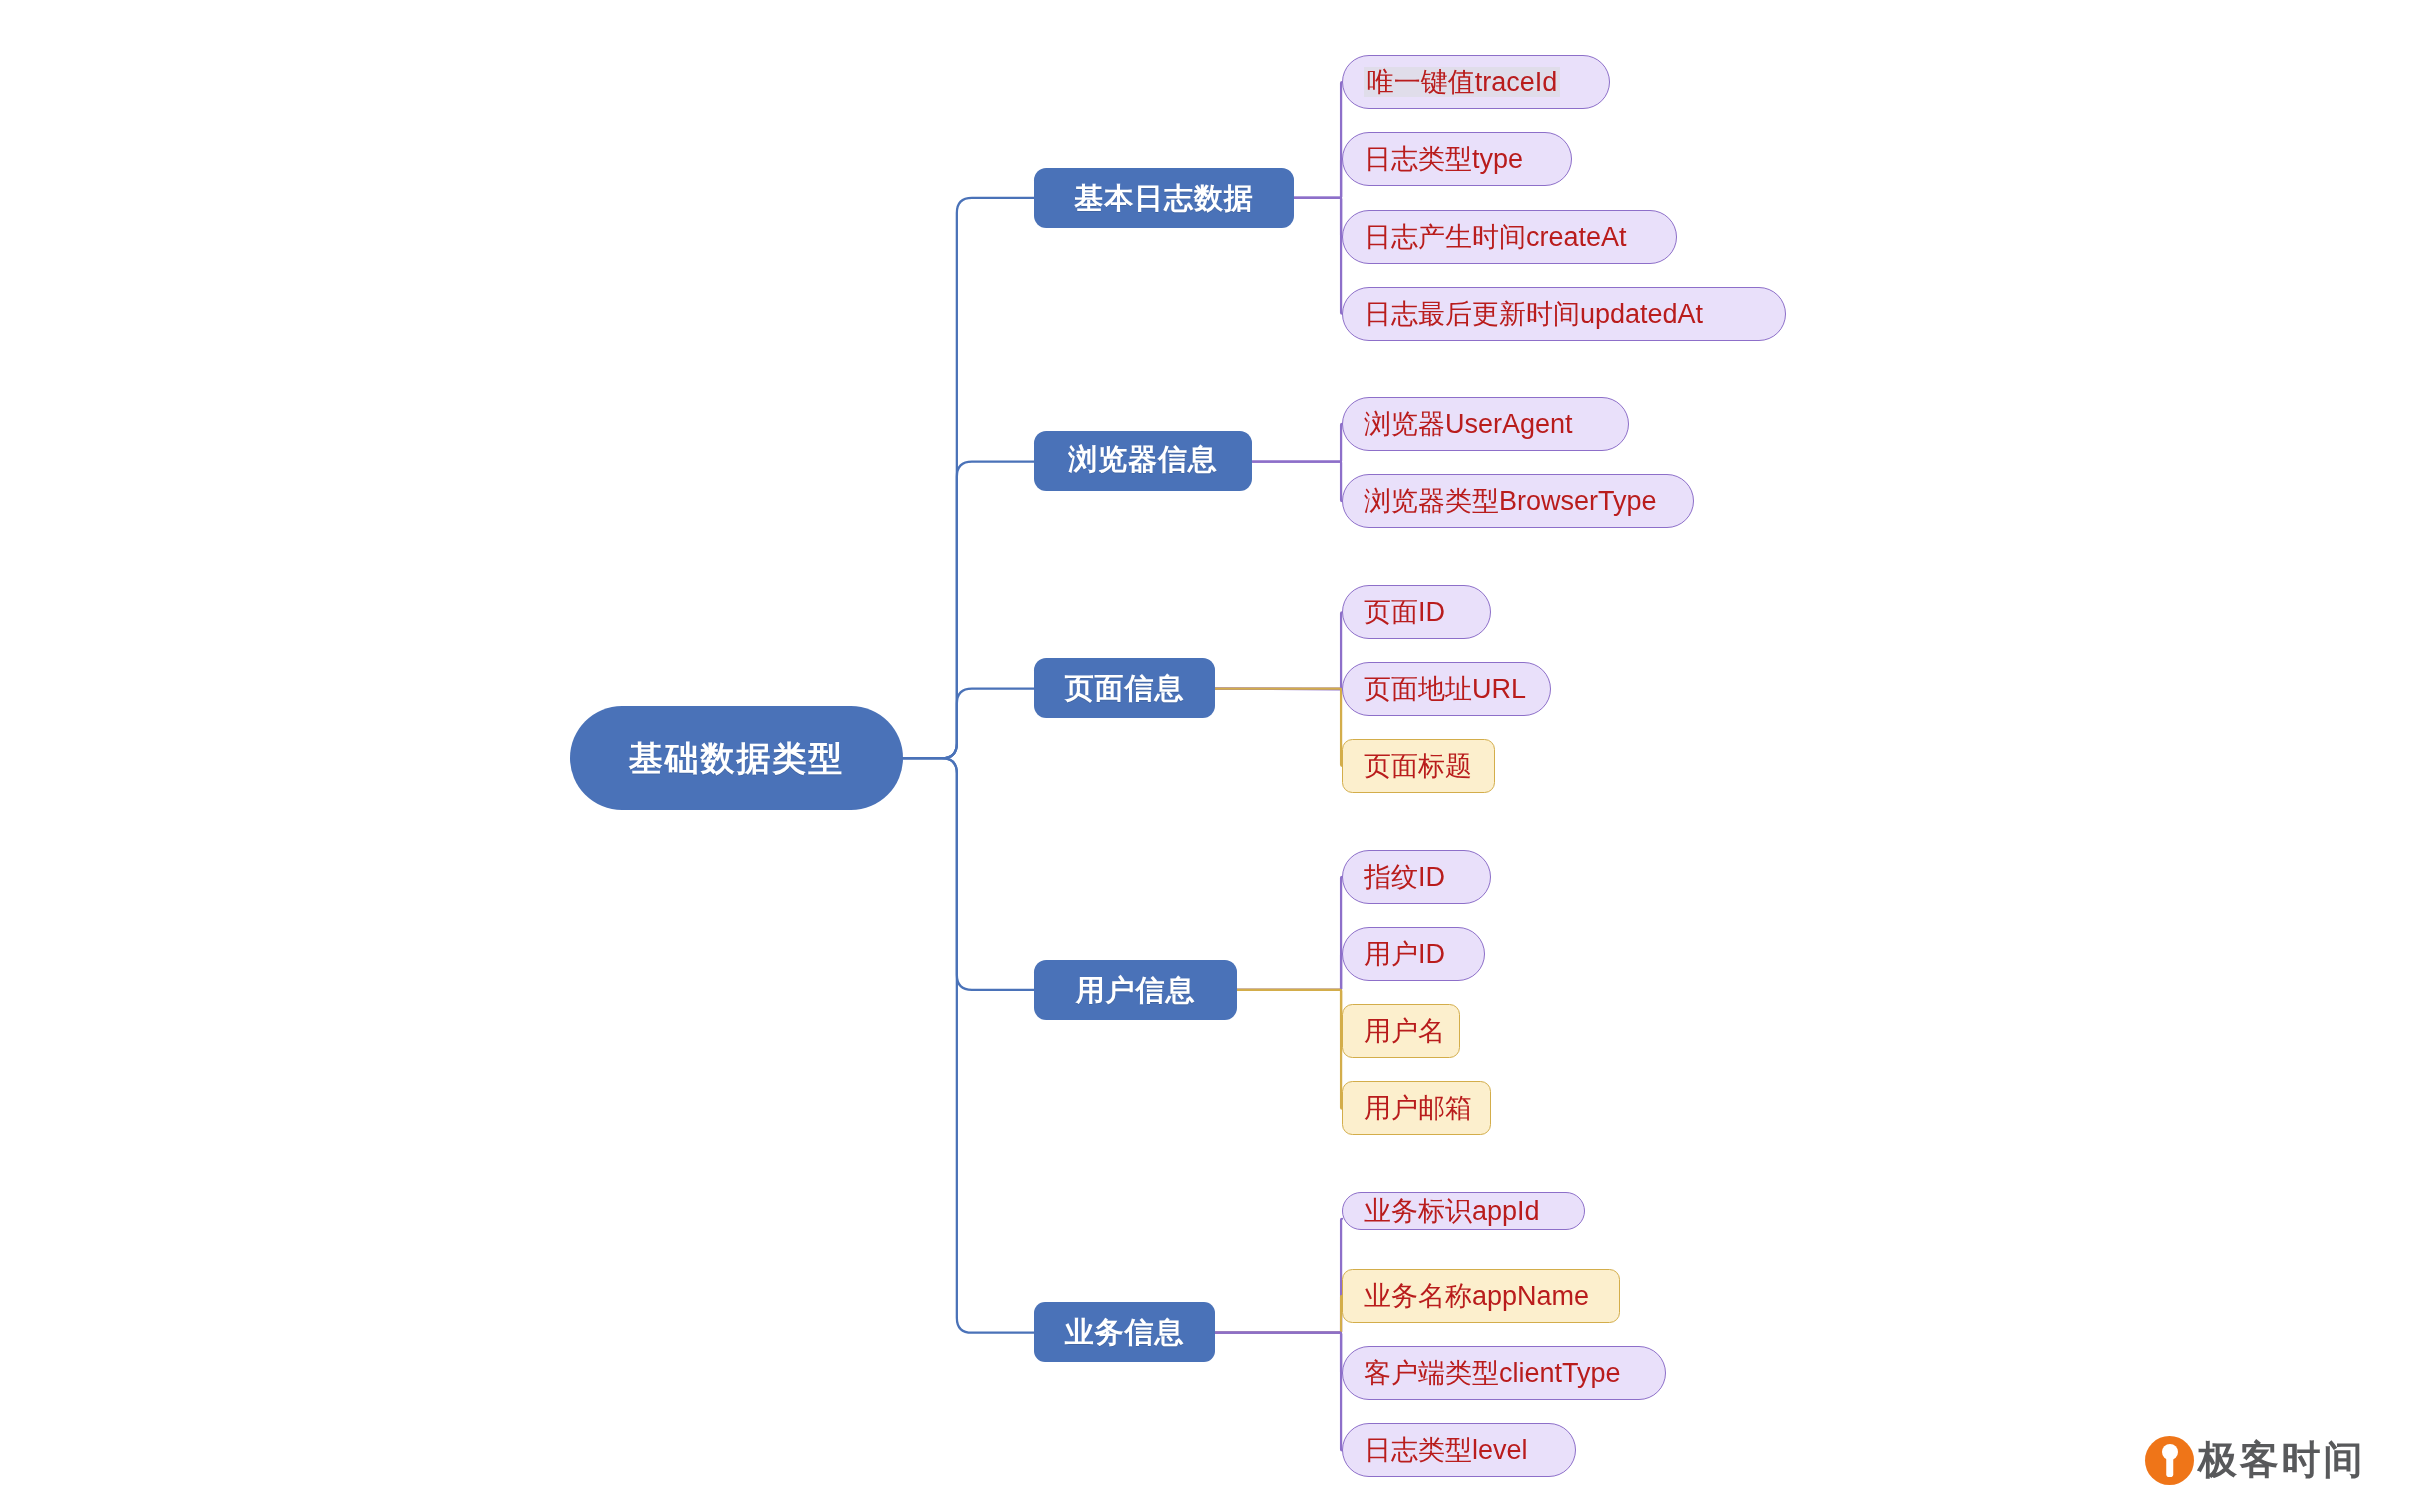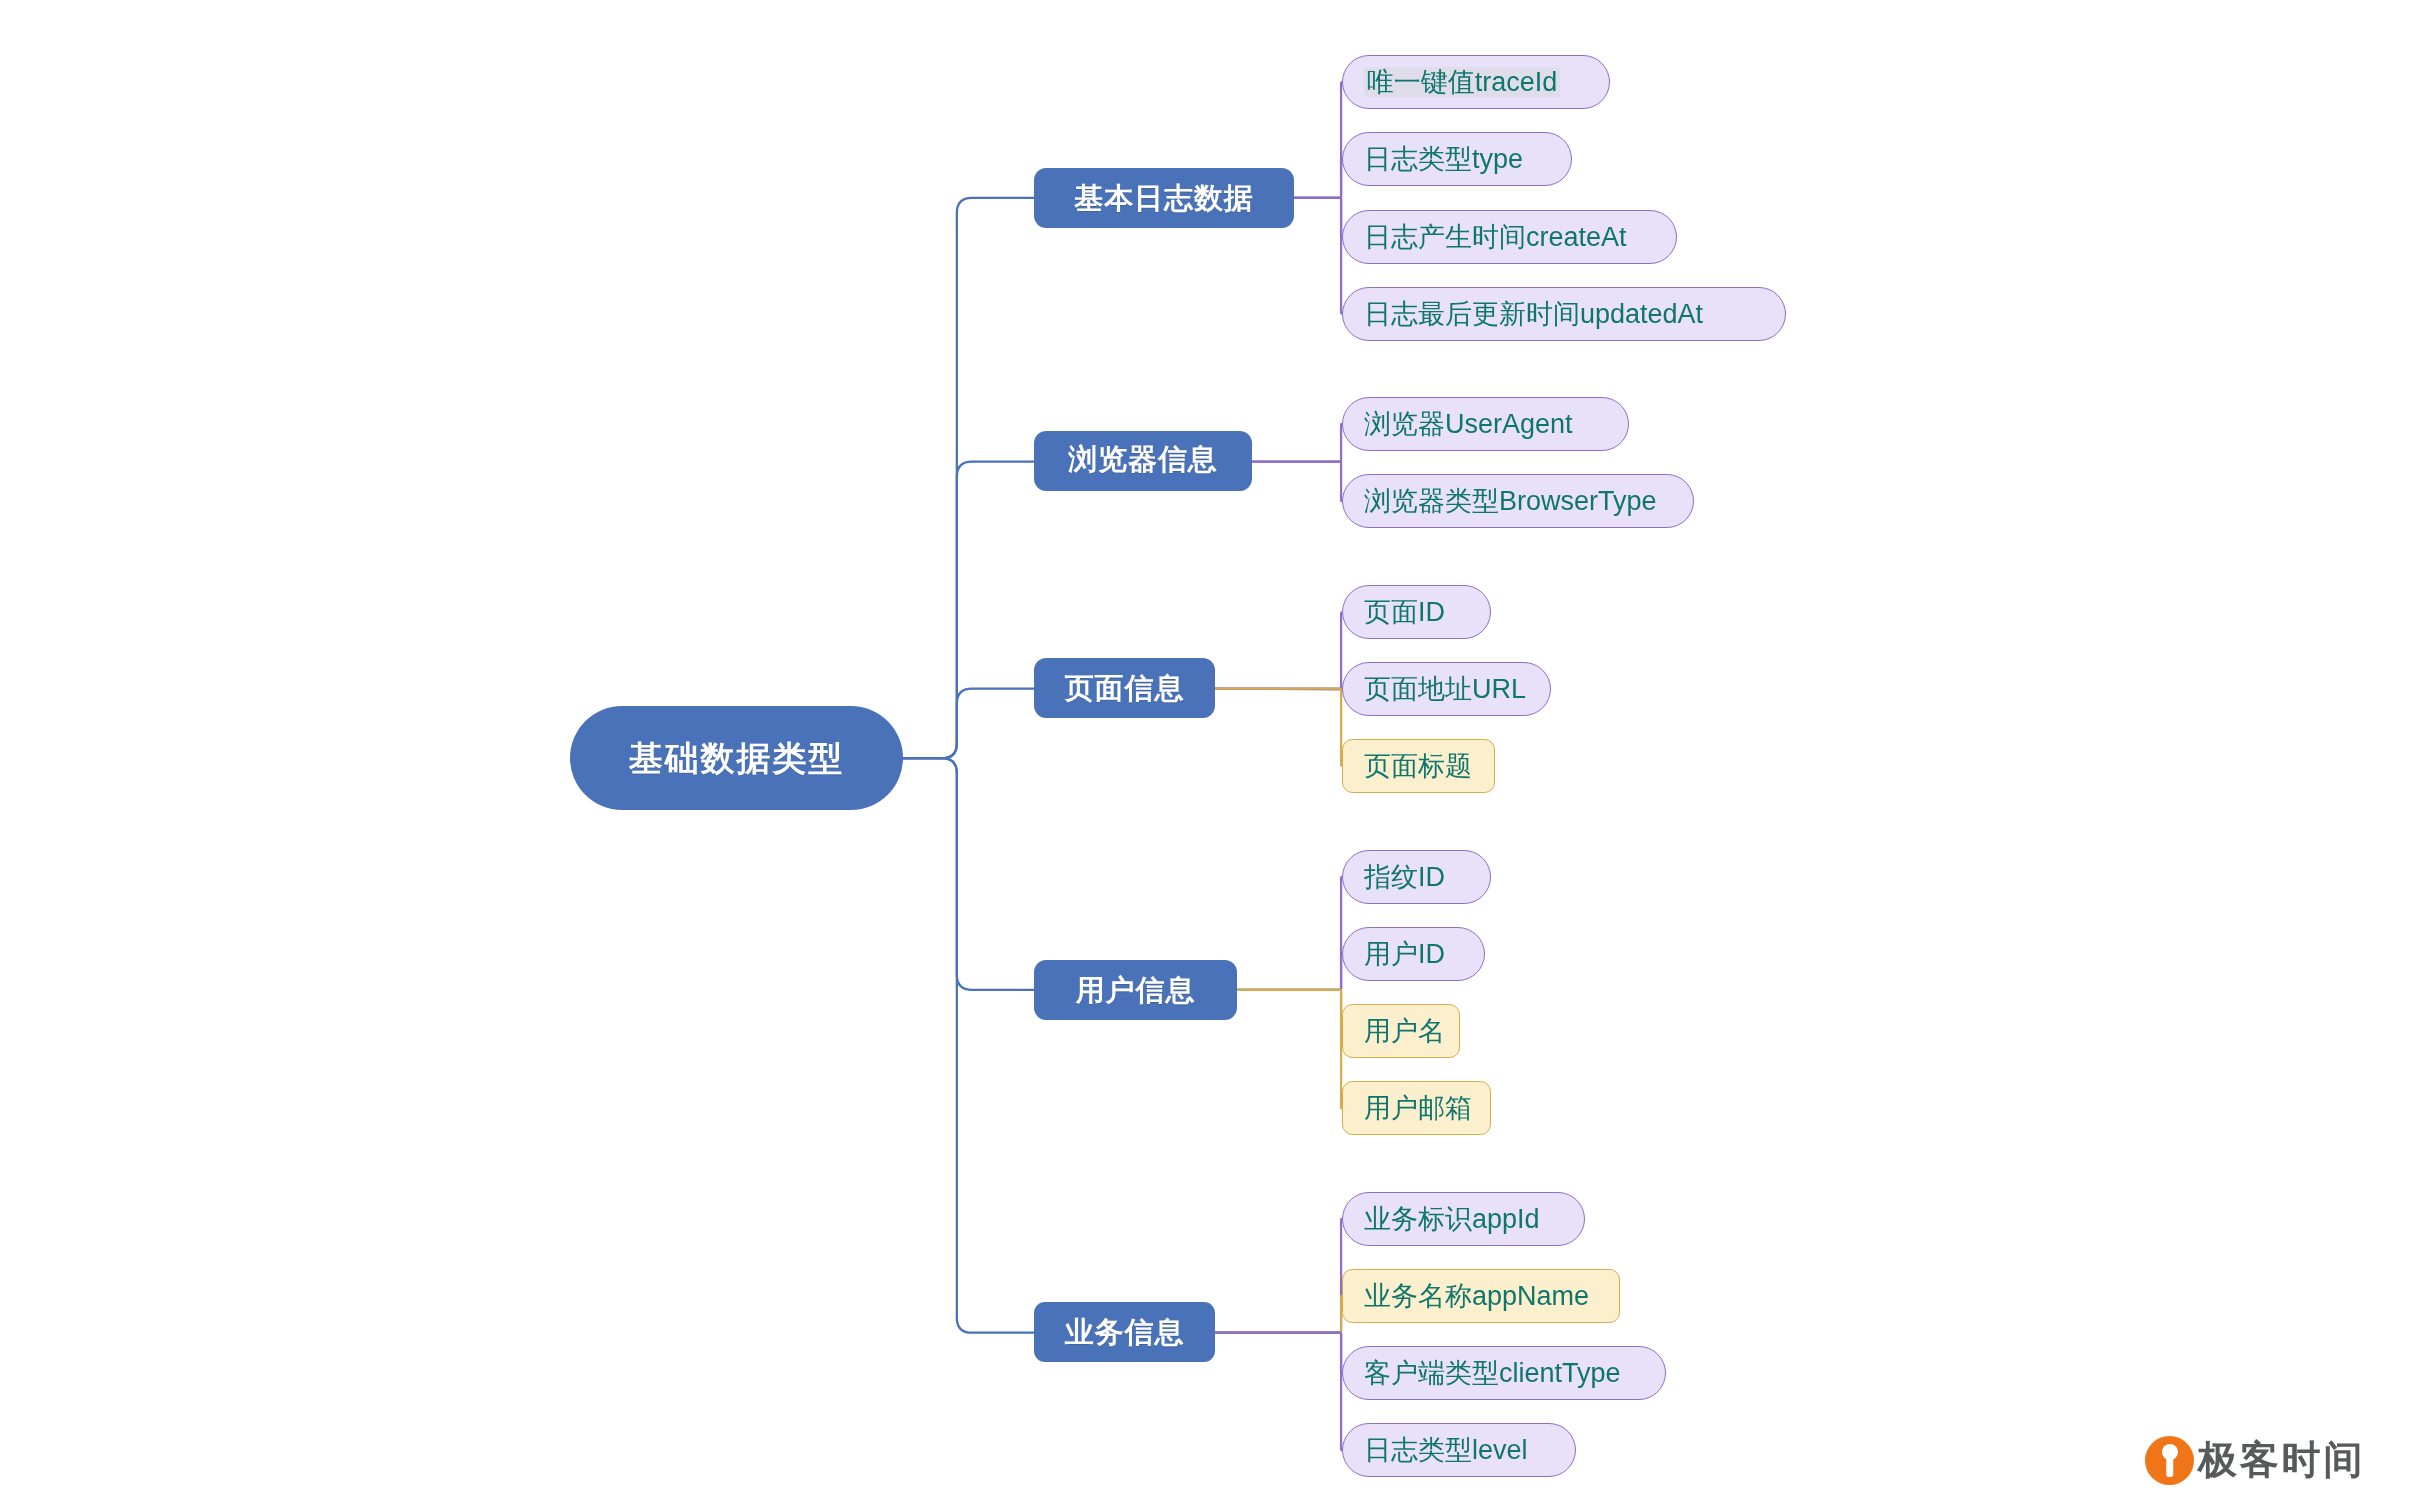--- a/index.html
+++ b/index.html
@@ -44,21 +44,21 @@
     font-size:29px;
     font-weight:bold;
     border-radius:12.2px;
     letter-spacing:0.9px;
     text-shadow:0 0.9px 0 rgba(0,0,0,.12);
   }
 
   
   .leaf{
     font-size:27px;
-    color:#0f766e;
+    color:#b91c1c;
     font-weight:normal;
     padding:0 21px;
     justify-content:flex-start;
   }
   .leaf.purple{
     background:#e9e0fa;
     border:1.9px solid #8d6fc9;
     border-radius:38px;
   }
   .leaf.yellow{
@@ -169,21 +169,21 @@
       <div class="node leaf purple" style="left: 1342px; top: 927px; width: 143px; height: 54px;">
         <span class="txt">用户ID</span>
       </div>
       <div class="node leaf yellow" style="left: 1342px; top: 1004px; width: 118px; height: 54px;">
         <span class="txt">用户名</span>
       </div>
       <div class="node leaf yellow" style="left: 1342px; top: 1081px; width: 149px; height: 54px;">
         <span class="txt">用户邮箱</span>
       </div>
       <div class="node branch" style="left: 1034px; top: 1302px; width: 181px; height: 60px; border-radius: 11px;">业务信息</div>
-      <div class="node leaf purple" style="left: 1342px; top: 1192px; width: 243px; height: 54px;">
+      <div class="node leaf purple" style="left: 1342px; top: 1192px; width: 243px; height: 38px;">
         <span class="txt">业务标识appId</span>
       </div>
       <div class="node leaf yellow" style="left: 1342px; top: 1269px; width: 278px; height: 54px;">
         <span class="txt">业务名称appName</span>
       </div>
       <div class="node leaf purple" style="left: 1342px; top: 1346px; width: 324px; height: 54px;">
         <span class="txt">客户端类型clientType</span>
       </div>
       <div class="node leaf purple" style="left: 1342px; top: 1423px; width: 234px; height: 54px;">
         <span class="txt">日志类型level</span>

